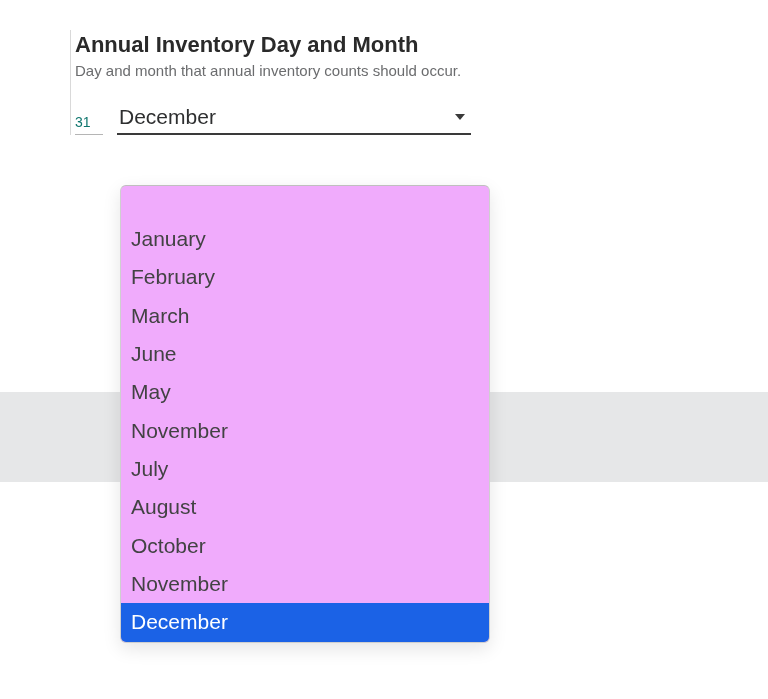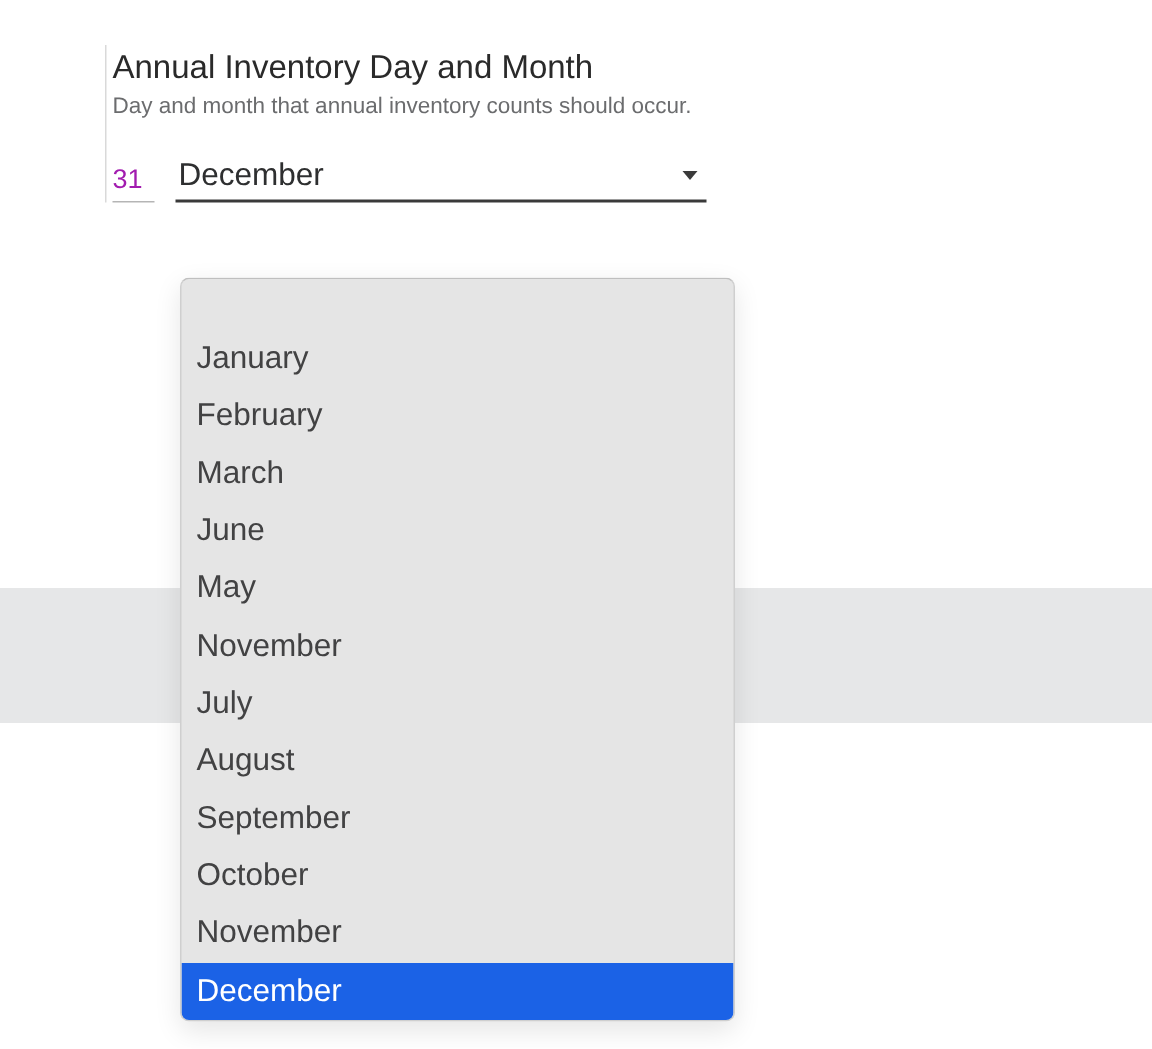--- a/index.html
+++ b/index.html
@@ -22,41 +22,41 @@
     .panel {
       position: absolute;
       left: 70px;
       top: 30px;
       right: 40px;
       border-left: 1px solid #d9d9d9;
       padding-left: 2px;
     }
     .heading {
       font-size: 22px;
-      font-weight: 400;
+      font-weight: 700;
       color: #2a2a2a;
       padding: 2px 0 4px 2px;
     }
     .desc {
       font-size: 15px;
       color: #6b6c6e;
       padding: 0 0 24px 2px;
     }
     .controls {
       display: flex;
       align-items: flex-end;
       gap: 14px;
       padding-left: 2px;
     }
     .day-field {
       width: 28px;
       border: none;
       border-bottom: 1px solid #b5b5b5;
-      font-size: 18px;
-      color: #a21caf;
+      font-size: 14px;
+      color: #0f766e;
       padding: 2px 0 4px 0;
     }
     .month-field {
       position: relative;
       width: 354px;
       border-bottom: 2px solid #3a3a3a;
       display: flex;
       align-items: center;
       justify-content: space-between;
       padding: 2px 6px 4px 2px;
@@ -69,21 +69,21 @@
       width: 0; height: 0;
       border-left: 5px solid transparent;
       border-right: 5px solid transparent;
       border-top: 6px solid #3a3a3a;
     }
     .dropdown {
       position: absolute;
       left: 120px;
       top: 185px;
       width: 370px;
-      background: #e5e5e5;
+      background: #f0abfc;
       border: 1px solid #cfcfcf;
       border-top-color: #bfbfbf;
       border-radius: 6px;
       box-shadow: 0 6px 18px rgba(0,0,0,0.10);
       padding: 34px 0 0 0;
       overflow: hidden;
     }
     .dropdown-item {
       font-size: 21px;
       color: #424243;
@@ -114,17 +114,16 @@
 
 <div class="dropdown">
   <div class="dropdown-item">January</div>
   <div class="dropdown-item">February</div>
   <div class="dropdown-item">March</div>
   <div class="dropdown-item">June</div>
   <div class="dropdown-item">May</div>
   <div class="dropdown-item">November</div>
   <div class="dropdown-item">July</div>
   <div class="dropdown-item">August</div>
-  <div class="dropdown-item">September</div>
   <div class="dropdown-item">October</div>
   <div class="dropdown-item">November</div>
   <div class="dropdown-item selected">December</div>
 </div>
 
 </body></html>

